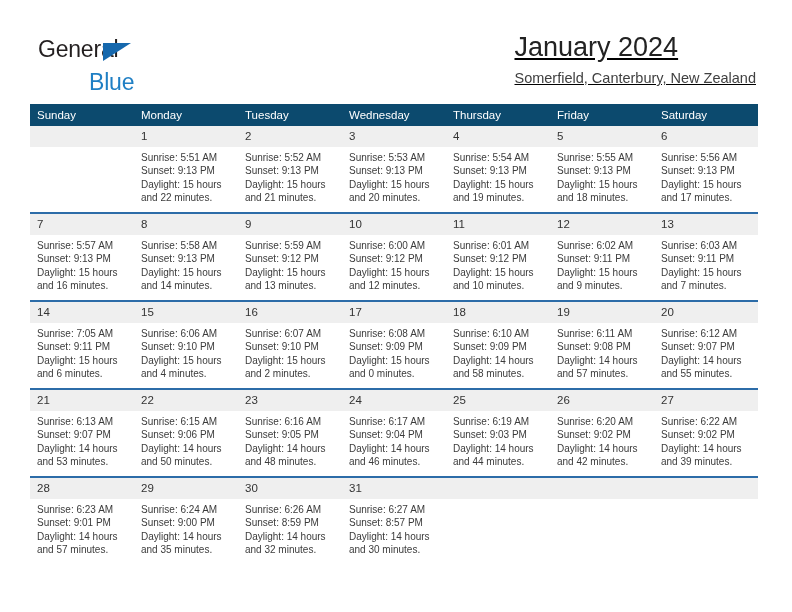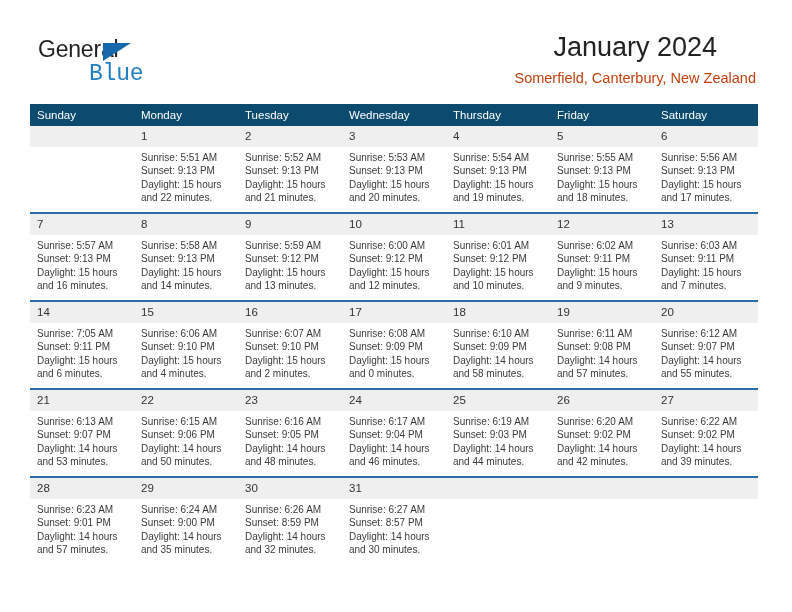--- a/index.html
+++ b/index.html
@@ -40,51 +40,52 @@
     left: 0;
     top: 0;
     font-size: 23px;
     letter-spacing: -0.2px;
     color: #231f20;
     font-family: "Liberation Sans", sans-serif;
   }
   .logo-blue {
     position: absolute;
     left: 51px;
-    top: 25px;
+    top: 33px;
     font-size: 23px;
     letter-spacing: -0.2px;
     color: #1f7fc4;
-    font-family: Liberation Mono, monospace;
+    font-family: Liberation Sans, sans-serif;
   }
   .logo-tri {
     position: absolute;
     left: 65px;
     top: 7px;
     width: 0;
     height: 0;
     border-left: 28px solid #1668ad;
     border-bottom: 18px solid transparent;
   }
 
   .title-block {
     position: absolute;
     right: 36px;
     top: 30px;
-    text-align: center;
+    text-align: left;
+    text-decoration: underline;
   }
   .cal-title {
     font-size: 27px;
     color: #222222;
     line-height: 34px;
     white-space: nowrap;
   }
   .cal-subtitle {
     font-size: 14.5px;
-    color: #c2410c;
+    color: #404040;
     line-height: 22px;
     margin-top: 3px;
     white-space: nowrap;
   }
 
   
   .calendar {
     position: absolute;
     left: 30px;
     top: 104px;

